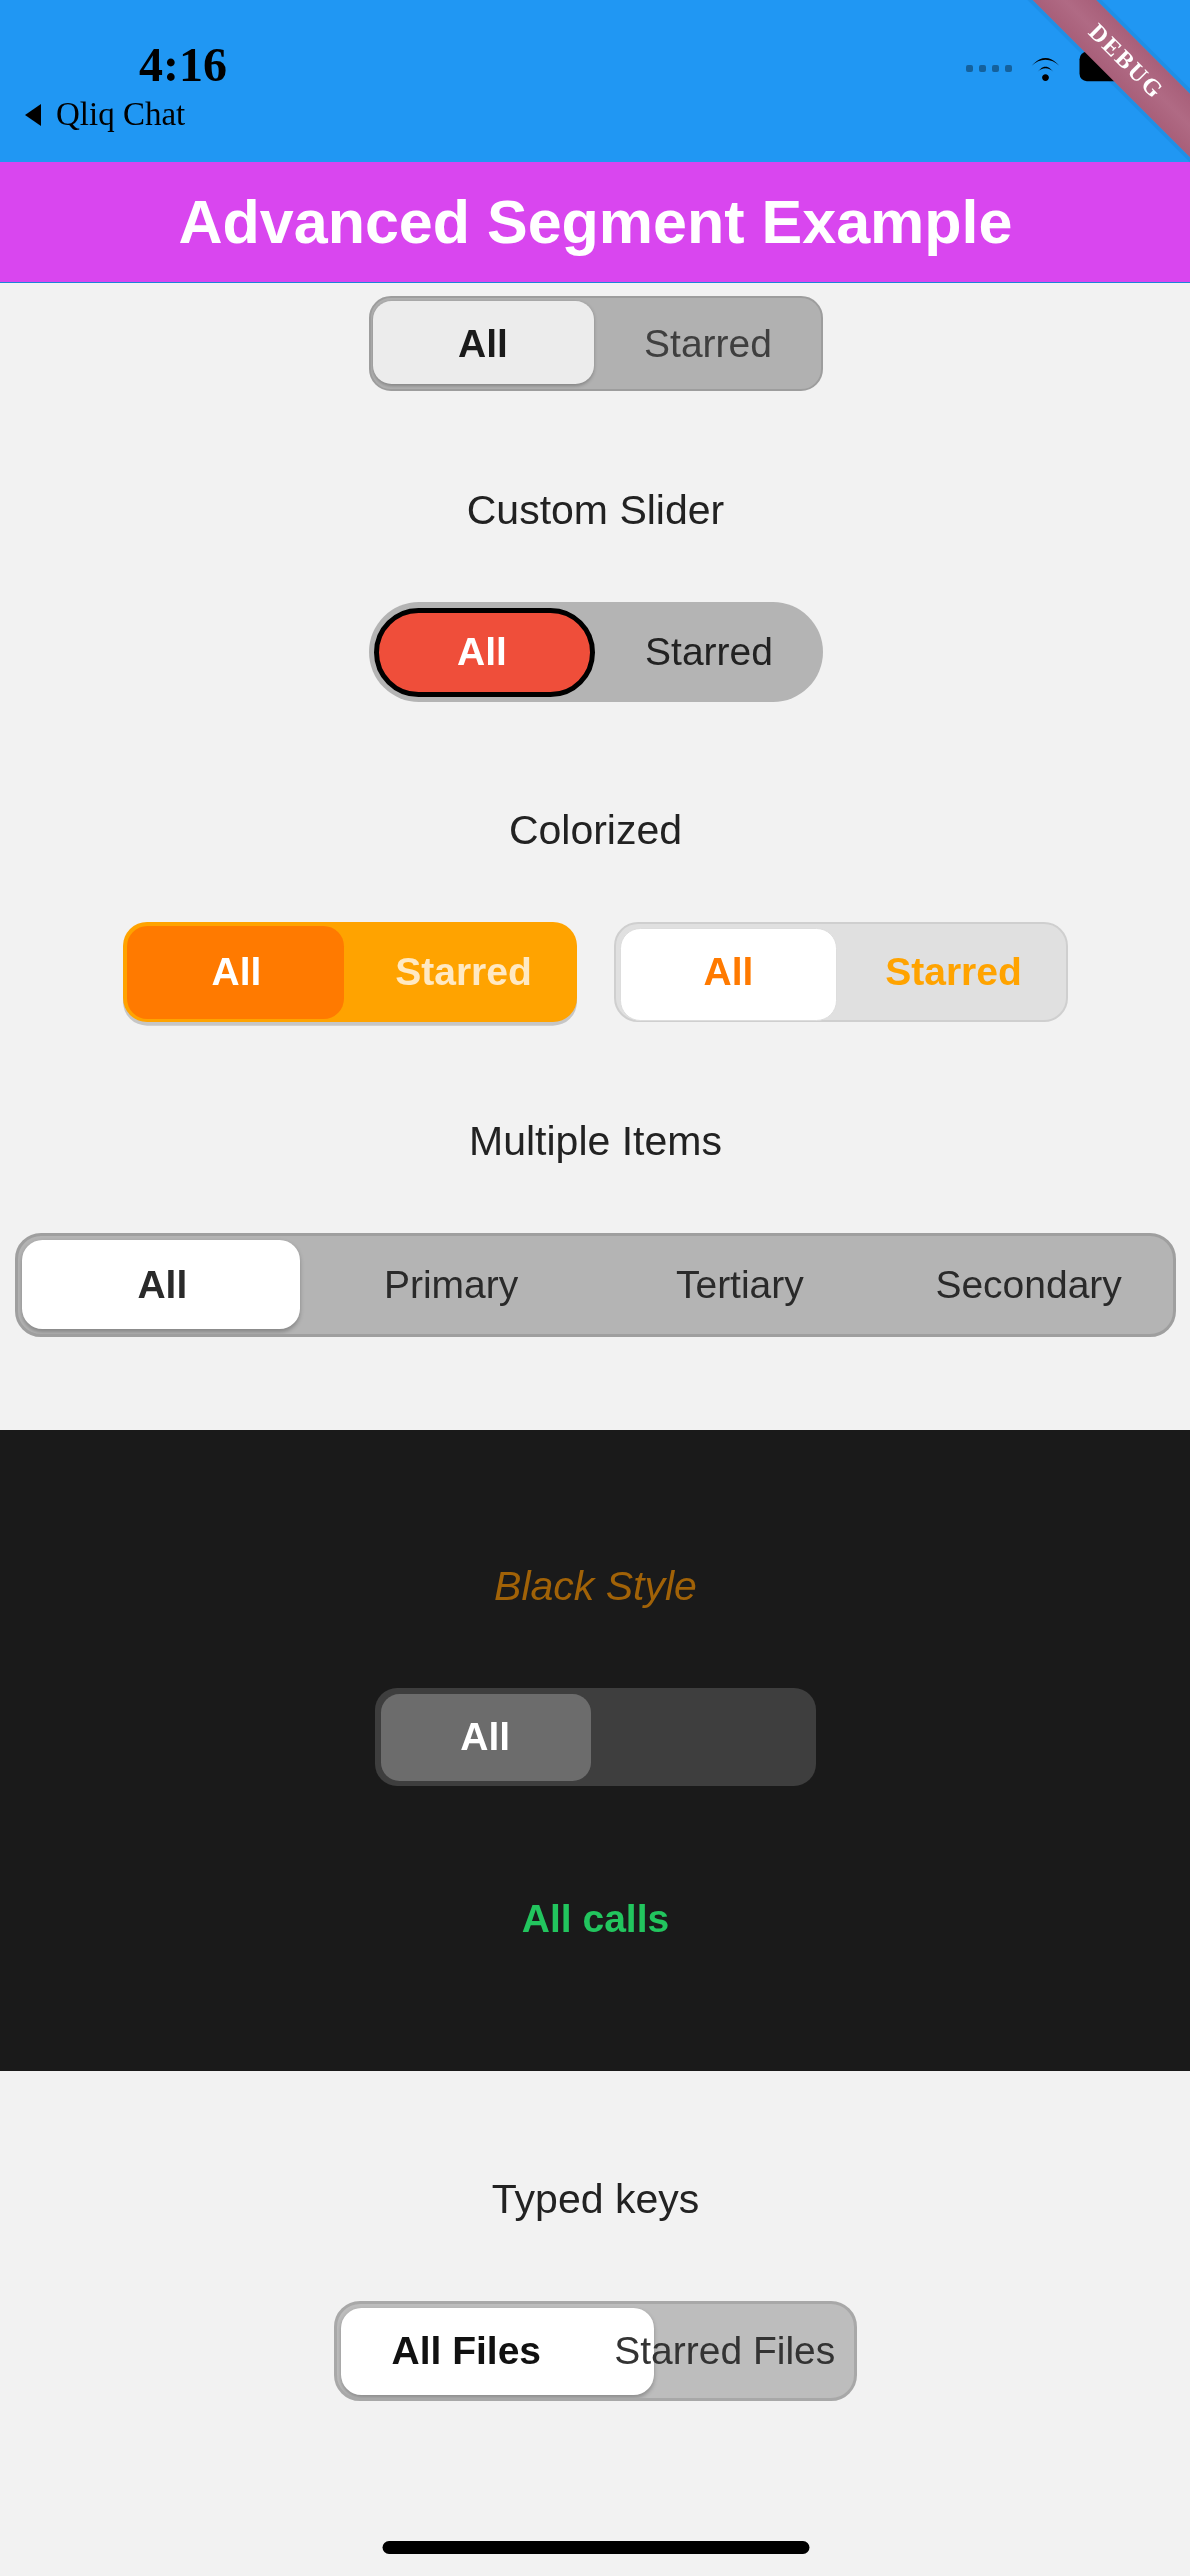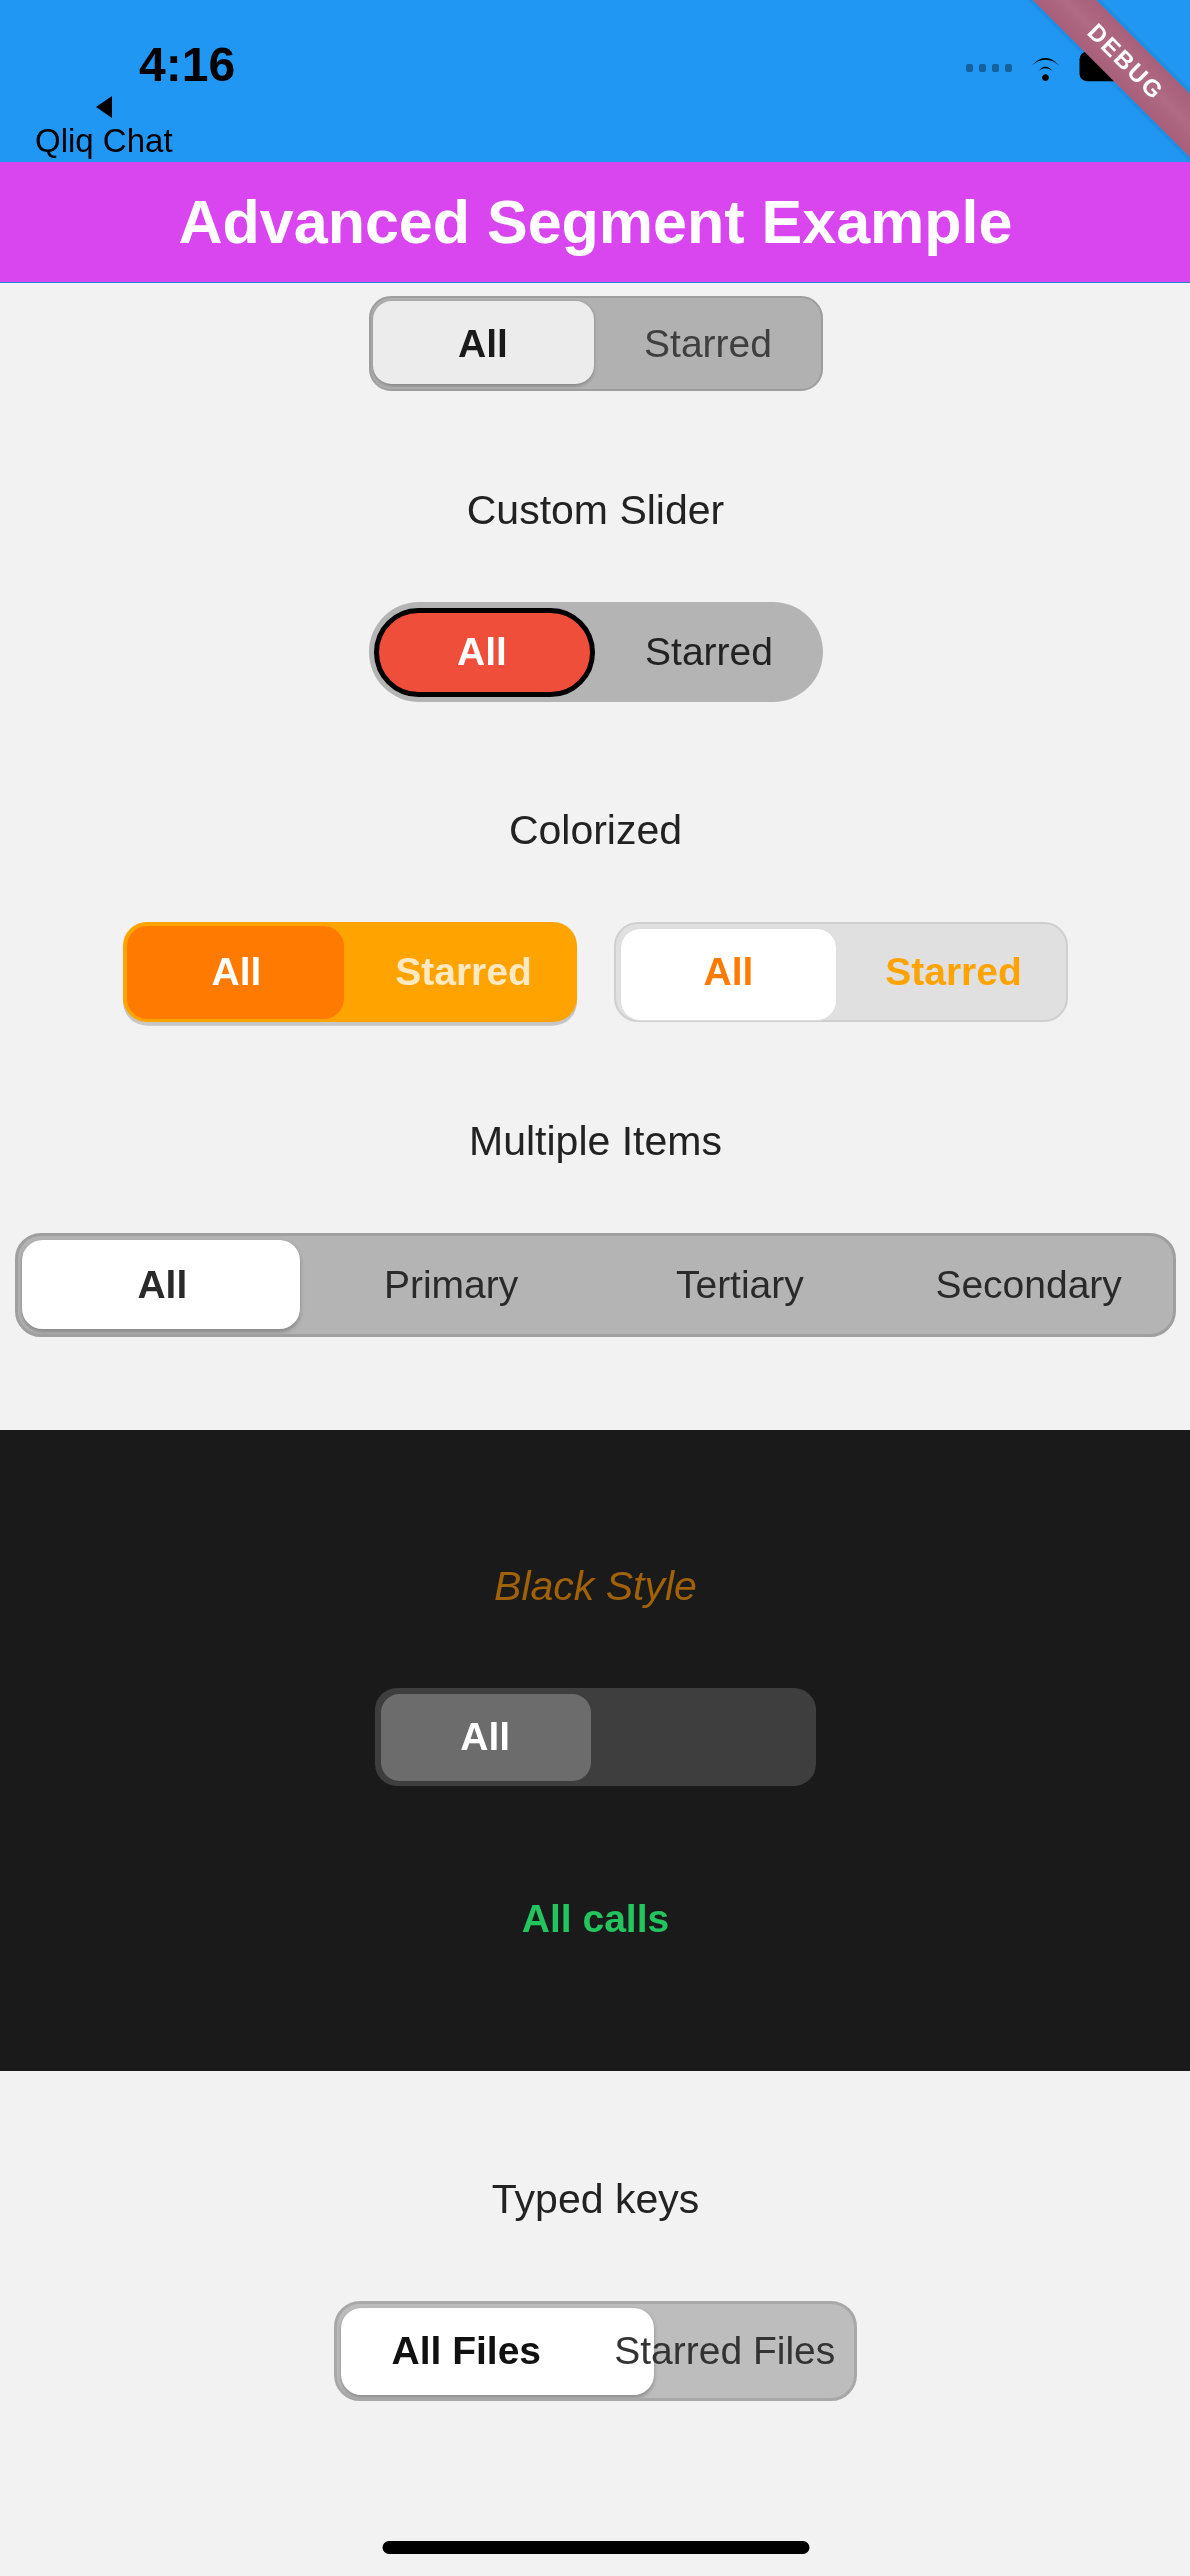--- a/index.html
+++ b/index.html
@@ -13,36 +13,36 @@
     overflow: hidden;
     -webkit-font-smoothing: antialiased;
   }
 
   
   .status-bar {
     background: #2097f3;
     height: 162px;
     position: relative;
     color: #000;
+    font-family: Liberation Serif, serif;
   }
   .status-time {
     position: absolute;
     top: 37px; left: 139px;
     font-size: 48px;
     font-weight: 600;
   }
   .status-back {
     position: absolute;
-    top: 96px; left: 35px;
+    top: 96px; left: 25px;
     font-size: 33px;
     font-weight: 400;
     display: flex;
     align-items: center;
-    gap: 4px;
-    flex-direction: column;
+    gap: 15px;
   }
   .status-back .tri {
     display:inline-block;
     width:0;height:0;
     border-top:11px solid transparent;
     border-bottom:11px solid transparent;
     border-right:16.7px solid #000;
   }
   .status-right {
     position: absolute;

